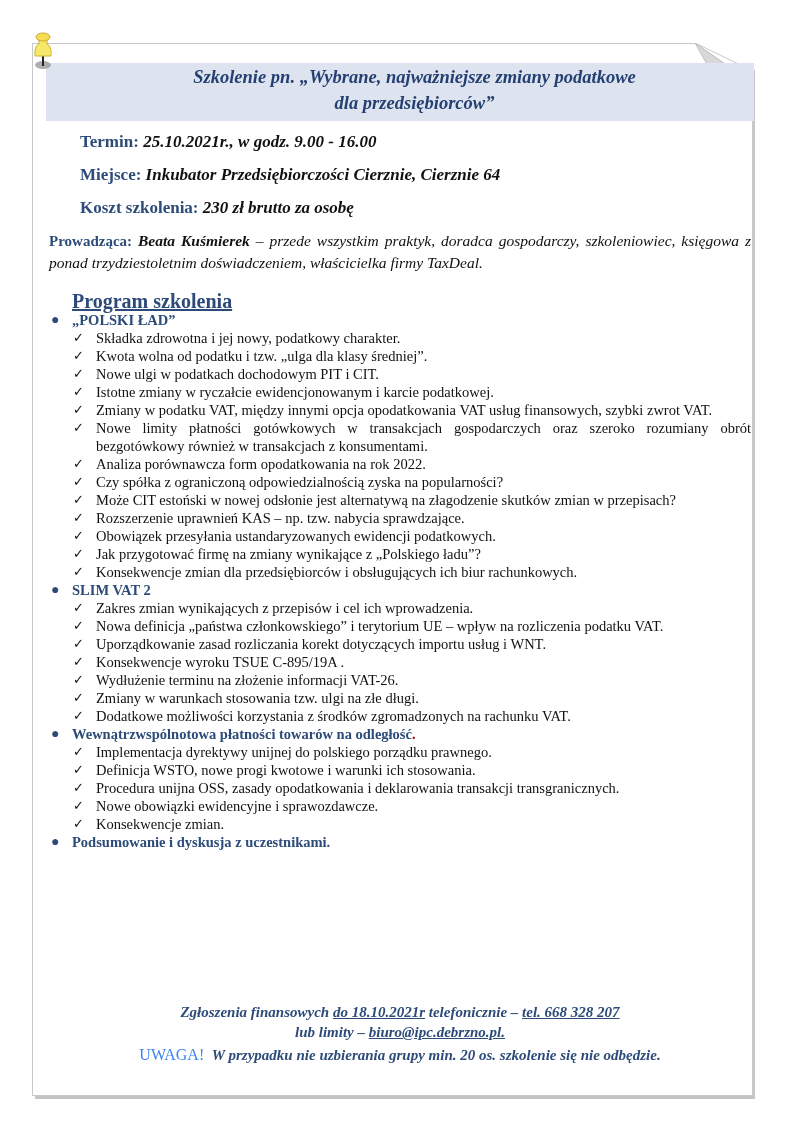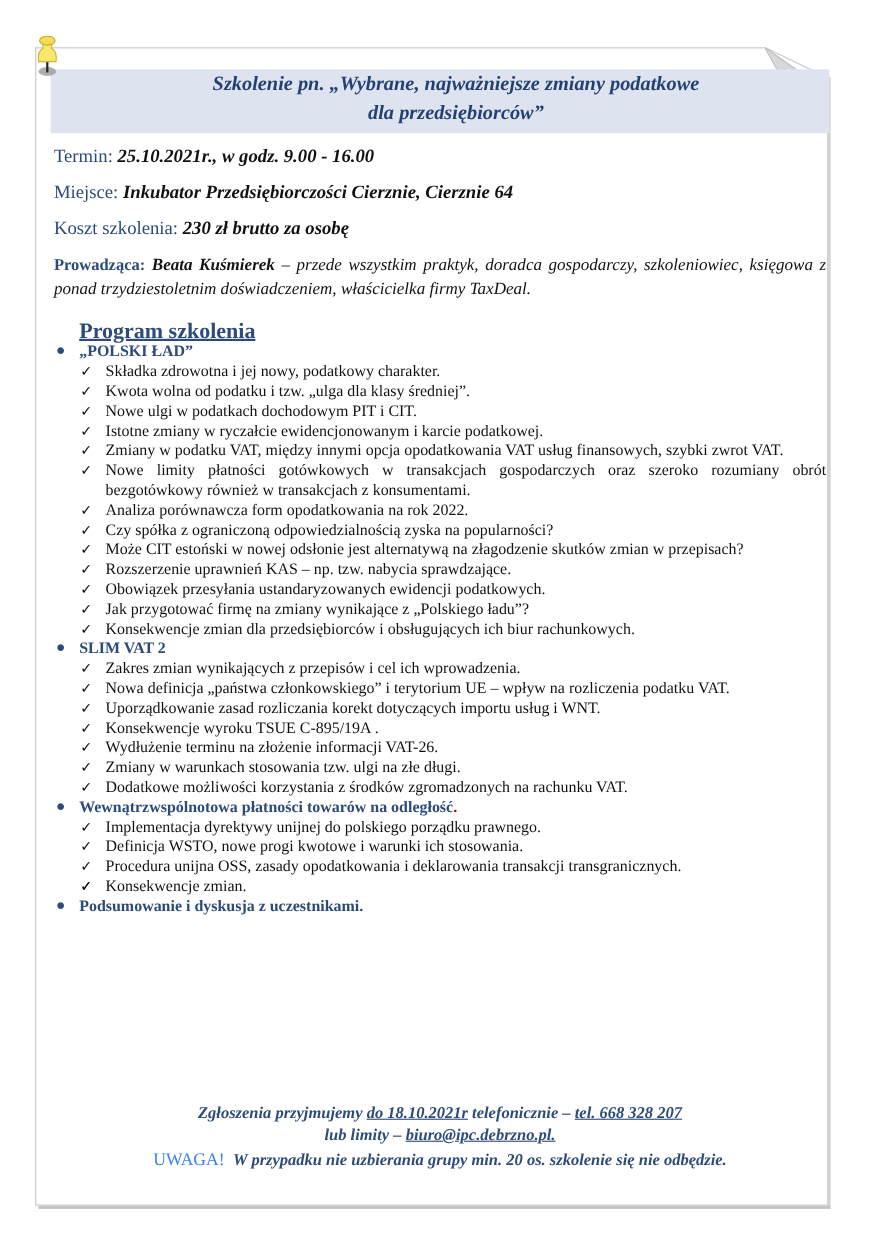--- a/index.html
+++ b/index.html
@@ -31,21 +31,21 @@
     color: #243f72; font-style: italic; font-weight: bold; font-size: 18.5px; line-height: 26px;
     font-family: "Liberation Serif", serif;
   }
   .pin { position: absolute; left: 26px; top: 30px; width: 30px; height: 40px; }
 
   .content {
     position: absolute; left: 49px; top: 131px; width: 702px;
     font-family: "Liberation Serif", serif; color: #111;
   }
   .info { font-size: 17px; line-height: 22px; margin: 0 0 11px 0; }
-  .info .lbl { color: #2c4b78; font-weight: normal; }
+  .info .lbl { color: #2c4b78; font-weight: bold; margin-left: 31px; }
   .info .val { font-style: italic; font-weight: bold; }
   .prow { font-size: 15.5px; line-height: 21px; text-align: justify; font-style: italic; margin-top: 0; }
   .prow .lbl { color: #2c4b78; font-weight: bold; font-style: normal; font-size: 15px; }
   .prow .name { font-weight: bold; }
 
   .program-title {
     margin: 18px 0 0 23px; font-size: 20px; font-weight: bold; color: #2c4b78;
     text-decoration: underline; line-height: 20px;
   }
   ul.sections { list-style: none; margin: 0; padding: 0; }
@@ -151,34 +151,34 @@
           <li class="item"><span class="chk">✓</span><span>Zmiany w warunkach stosowania tzw. ulgi na złe długi.</span></li>
           <li class="item"><span class="chk">✓</span><span>Dodatkowe możliwości korzystania z środków zgromadzonych na rachunku VAT.</span></li>
         </ul>
       </li>
       <li>
         <div class="sec-head"><span class="bullet">●</span><span>Wewnątrzwspólnotowa płatności towarów na odległość</span><span class="redp">.</span></div>
         <ul class="items">
           <li class="item"><span class="chk">✓</span><span>Implementacja dyrektywy unijnej do polskiego porządku prawnego.</span></li>
           <li class="item"><span class="chk">✓</span><span>Definicja WSTO, nowe progi kwotowe i warunki ich stosowania.</span></li>
           <li class="item"><span class="chk">✓</span><span>Procedura unijna OSS, zasady opodatkowania i deklarowania transakcji transgranicznych.</span></li>
-          <li class="item"><span class="chk">✓</span></li>
+          <li class="item"><span class="chk">✓</span><span>Nowe obowiązki ewidencyjne i sprawozdawcze.</span></li>
           <li class="item"><span class="chk">✓</span><span>Konsekwencje zmian.</span></li>
         </ul>
       </li>
       <li>
         <div class="sec-head"><span class="bullet">●</span><span>Podsumowanie i dyskusja z uczestnikami.</span></div>
         <ul class="items"></ul>
       </li>
     </ul>
 </div>
 
 <div class="footer">
   <div class="fline">
-    <span>Zgłoszenia przyjmujemy </span><u>do 18.10.2021r</u><span> telefonicznie – </span><u>tel. 668 328 207</u>
+    <span>Zgłoszenia finansowych </span><u>do 18.10.2021r</u><span> telefonicznie – </span><u>tel. 668 328 207</u>
   </div>
   <div class="fline">
     <span>lub limity – </span><u>biuro@ipc.debrzno.pl.</u>
   </div>
   <div class="warn">
     <span class="w1">UWAGA!</span>&nbsp;
     <span class="w2">W przypadku nie uzbierania grupy min. 20 os. szkolenie się nie odbędzie.</span>
   </div>
 </div>
 

